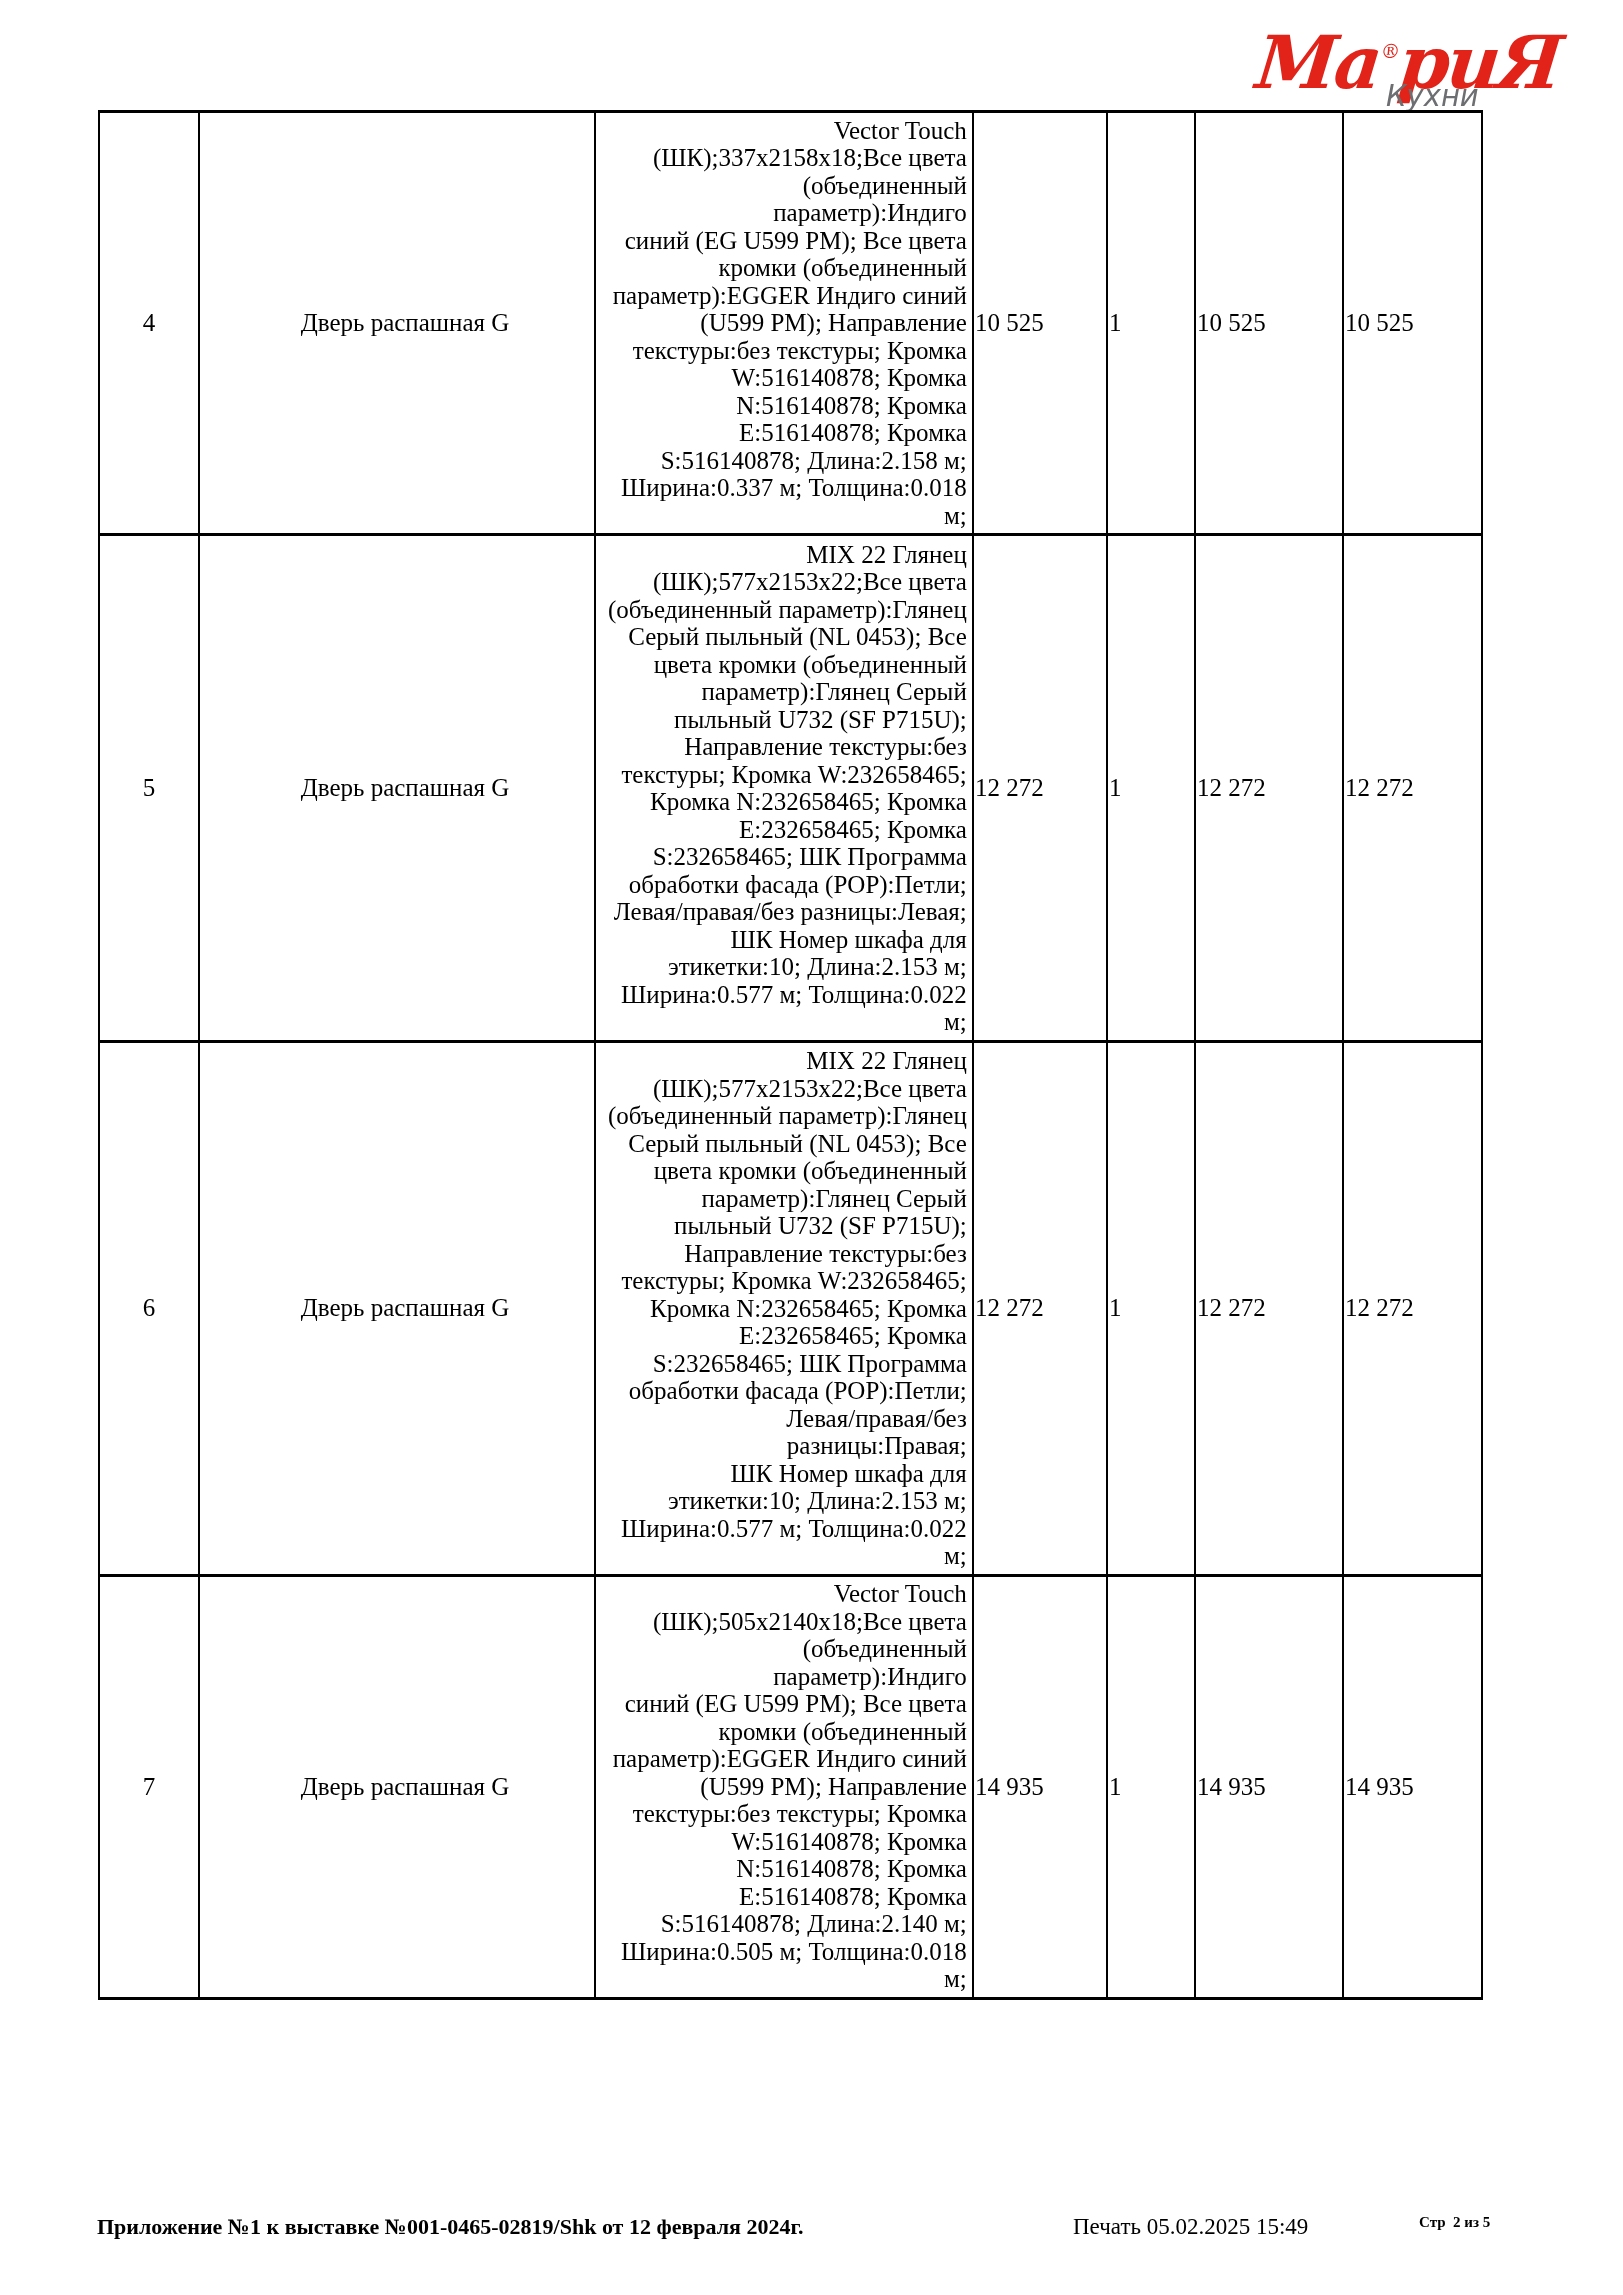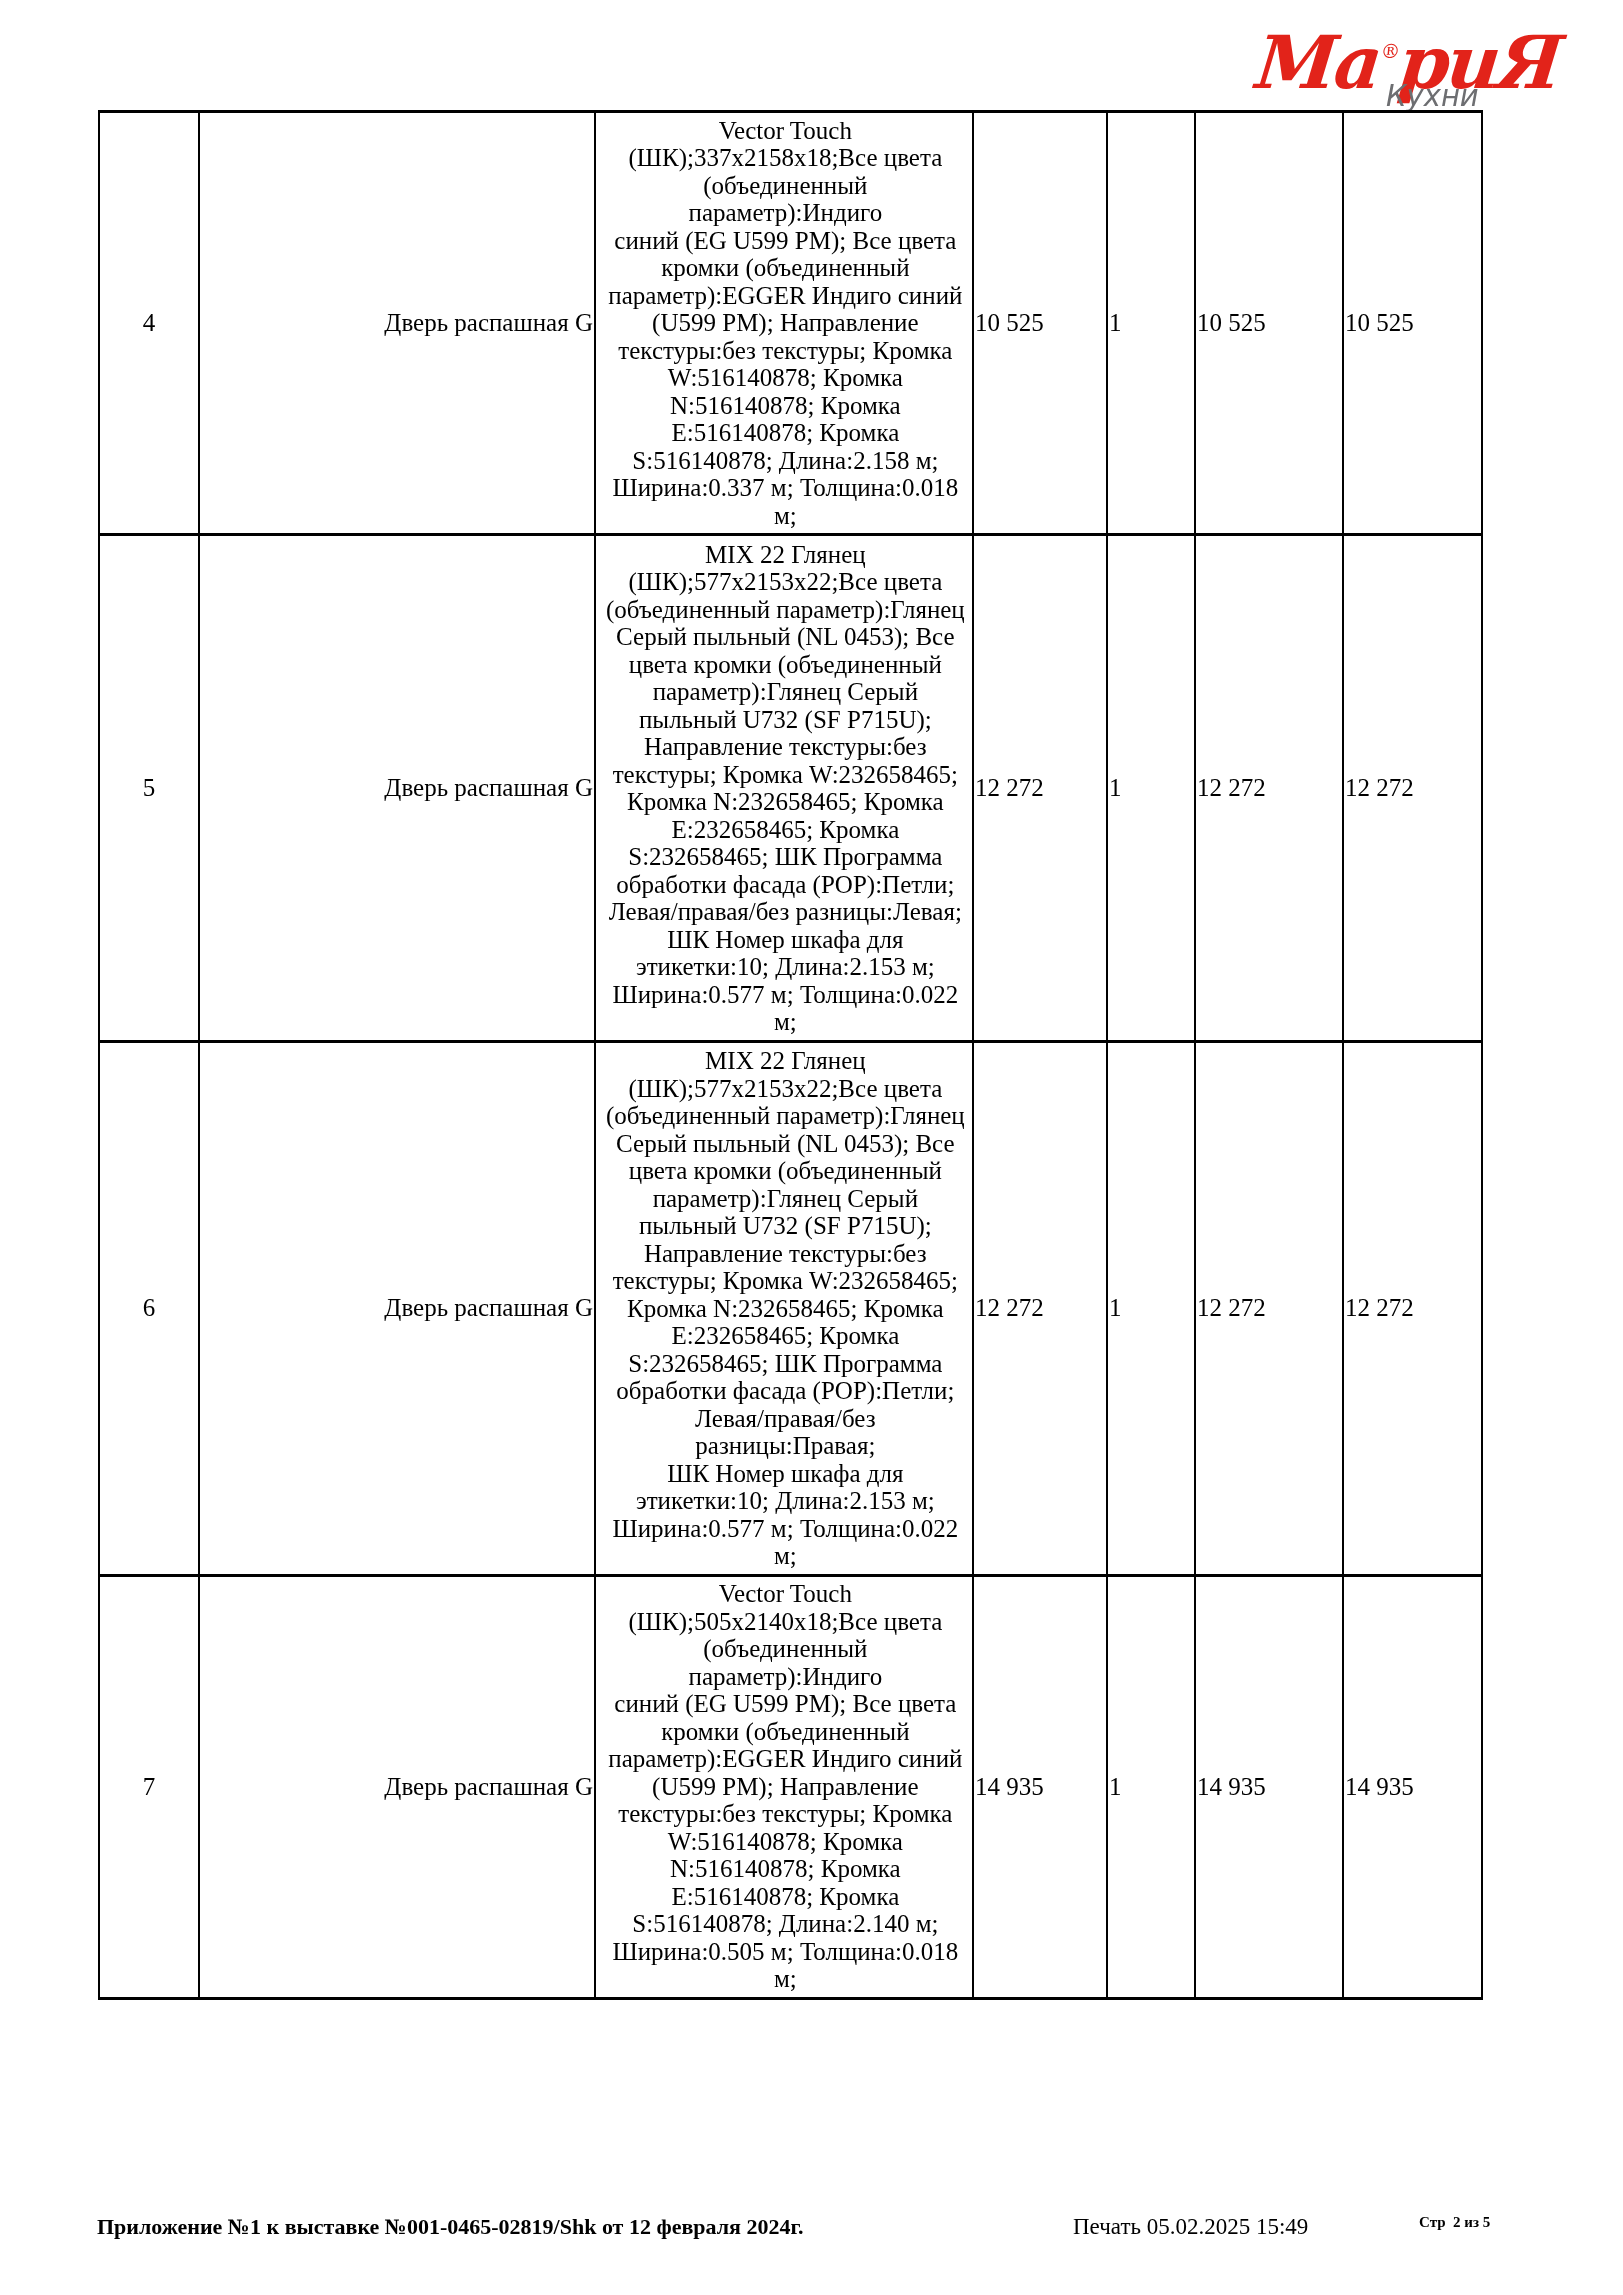--- a/index.html
+++ b/index.html
@@ -37,25 +37,25 @@
   table.items{
     position:absolute;left:98px;top:110px;
     width:1382px;border-collapse:collapse;table-layout:fixed;
   }
   table.items td{
     border:solid #000;border-width:3.9px 2px;
     font-size:25px;vertical-align:middle;
     overflow:hidden;
   }
   td.col-num{text-align:center;}
-  td.col-name{text-align:right;padding-left:17px;}
+  td.col-name{text-align:center;padding-left:17px;}
   td.col-desc{
     font-size:23.6px;line-height:27.5px;
     white-space:pre-line;vertical-align:top;
-    padding:3.9px 5.2px 3.9px 7.9px;text-align:center;
+    padding:3.9px 5.2px 3.9px 7.9px;text-align:right;
   }
   td.col-price,td.col-qty,td.col-sum,td.col-total{text-align:left;}
   
   .footer-left{
     position:absolute;left:97px;top:2214px;
     font-weight:700;font-size:22px;white-space:nowrap;
   }
   .footer-print{
     position:absolute;left:1073px;top:2214px;
     font-weight:400;font-size:23px;white-space:nowrap;

